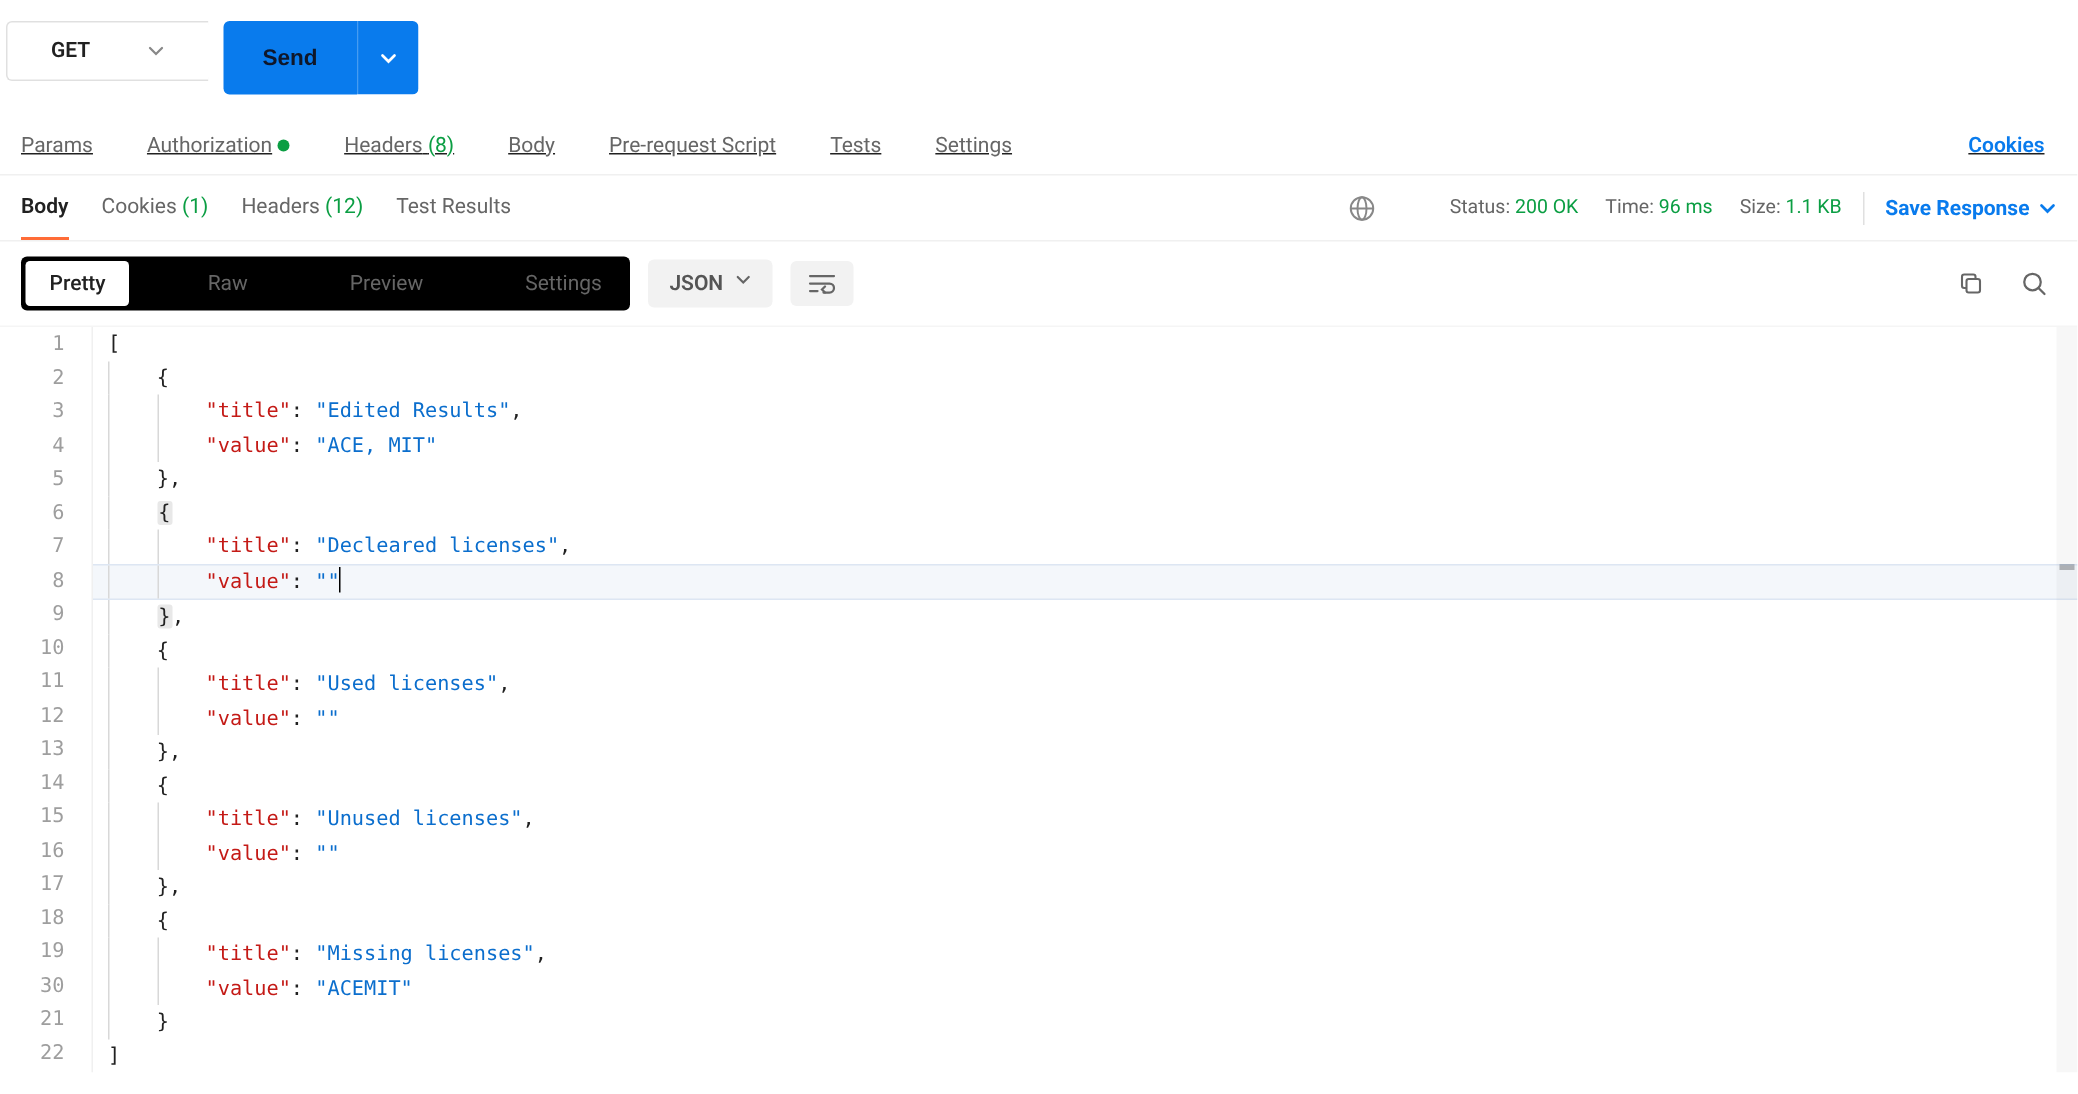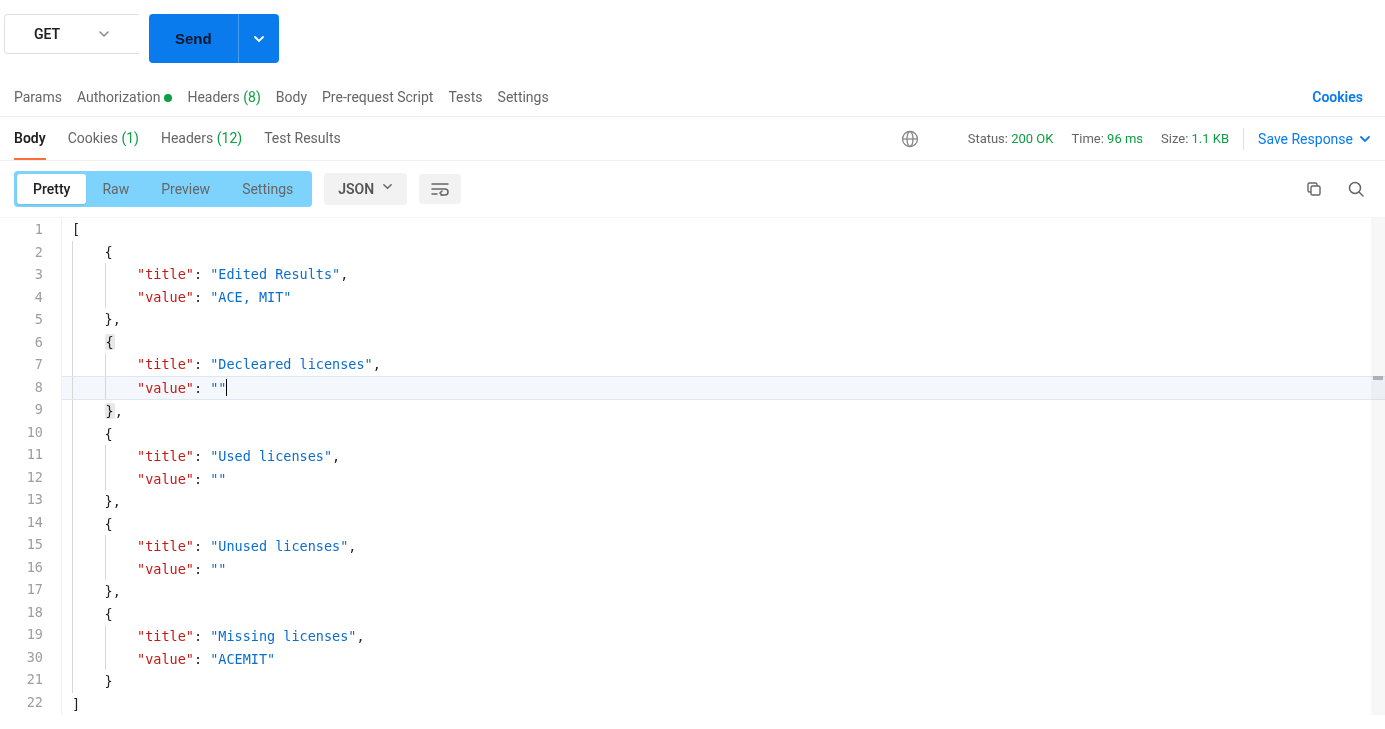--- a/index.html
+++ b/index.html
@@ -6,41 +6,41 @@
 body { font-family: -apple-system, BlinkMacSystemFont, "Segoe UI", Roboto, sans-serif; font-size: 14px; color: #212121; background: #fff; }
 
 .request-bar { display: flex; gap: 10px; padding: 14px 4px 14px 4px; align-items: stretch; }
 .method-select { display: flex; align-items: center; border: 1px solid #e0e0e0; border-right: none; border-radius: 4px 0 0 4px; padding: 0 29px; height: 40px; cursor: pointer; font-weight: 600; color: #212121; min-width: 135px; justify-content: space-between; }
 .method-select .chev { color: #888; }
 .url-input { flex: 1; border: 1px solid #e0e0e0; border-radius: 0 4px 4px 0; height: 40px; padding: 0 14px; font-size: 14px; color: #555; outline: none; margin-left: -11px; }
 .send-group { display: flex; }
 .send-btn { background: #097BED; color: #0f172a; border: none; font-weight: 600; font-size: 15px; padding: 16px 26px; border-radius: 4px 0 0 4px; cursor: pointer; }
 .send-caret { background: #097BED; color: #fff; border: none; border-left: 1px solid rgba(255,255,255,0.25); padding: 0 14px; border-radius: 0 4px 4px 0; cursor: pointer; display: flex; align-items: center; }
 
-.req-tabs { display: flex; padding: 0 4px 0 14px; gap: 15px; align-items: center; height: 40px; border-bottom: 1px solid #f0f0f0; }
+.req-tabs { display: flex; padding: 0 4px 0 14px; gap: 36px; align-items: center; height: 40px; border-bottom: 1px solid #f0f0f0; text-decoration: underline; }
 .req-tab { color: #666; cursor: pointer; }
 .req-tab .count { color: #0B9E43; }
 .auth-dot { display: inline-block; width: 8px; height: 8px; border-radius: 50%; background: #0B9E43; margin-left: 4px; vertical-align: middle; }
 .req-tabs .spacer { flex: 1; }
 .cookies-link { color: #097BED; font-weight: 600; cursor: pointer; padding-right: 18px; }
 
 .resp-header { display: flex; align-items: center; padding: 0 14px; height: 44px; border-bottom: 1px solid #f0f0f0; }
 .resp-tabs { display: flex; gap: 22px; }
 .resp-tab { color: #666; cursor: pointer; padding: 12px 0; }
 .resp-tab.active { color: #212121; font-weight: 600; border-bottom: 2px solid #FF6C37; }
 .resp-tab .count { color: #0B9E43; }
 .resp-header .spacer { flex: 1; }
 .globe-icon { color: #888; margin-right: 18px; display: flex; }
 .resp-meta { display: flex; gap: 18px; color: #666; font-size: 13px; align-items: center; margin-left: 31px; }
 .resp-meta .val { color: #0B9E43; }
 .divider { height: 22px; width: 1px; background: #e0e0e0; margin: 0 14px; }
-.save-resp { color: #097BED; font-weight: 400; cursor: pointer; display: flex; align-items: center; gap: 6px; }
+.save-resp { color: #097BED; font-weight: 700; cursor: pointer; display: flex; align-items: center; gap: 6px; }
 
 .view-bar { display: flex; align-items: center; padding: 10px 14px; gap: 12px; }
-.view-modes { display: inline-flex; background: #7dd3fc; border-radius: 4px; padding: 3px; }
+.view-modes { display: inline-flex; background: #000000; border-radius: 4px; padding: 3px; gap: 36px; }
 .view-mode { padding: 7px 16px; color: #666; cursor: pointer; border-radius: 3px; }
 .view-mode.active { background: #fff; color: #212121; font-weight: 500; box-shadow: 0 1px 2px rgba(0,0,0,0.1); }
 .format-select { display: flex; align-items: flex-start; gap: 8px; background: #F2F2F2; border-radius: 4px; padding: 8px 14px; font-weight: 600; color: #555; cursor: pointer; }
 .wrap-btn { background: #F2F2F2; border-radius: 4px; padding: 8px 12px; cursor: pointer; display: flex; align-items: center; color: #666; }
 .view-bar .spacer { flex: 1; }
 .icon-btn { color: #666; cursor: pointer; padding: 6px; display: flex; }
 
 .code-area { font-family: "SF Mono", Menlo, Consolas, monospace; font-size: 13.5px; line-height: 22.5px; display: flex; border-top: 1px solid #f5f5f5; }
 .gutter { width: 62px; text-align: right; color: #9E9E9E; padding-right: 18px; user-select: none; border-right: 1px solid #f0f0f0; }
 .lines { flex: 1; position: relative; }

